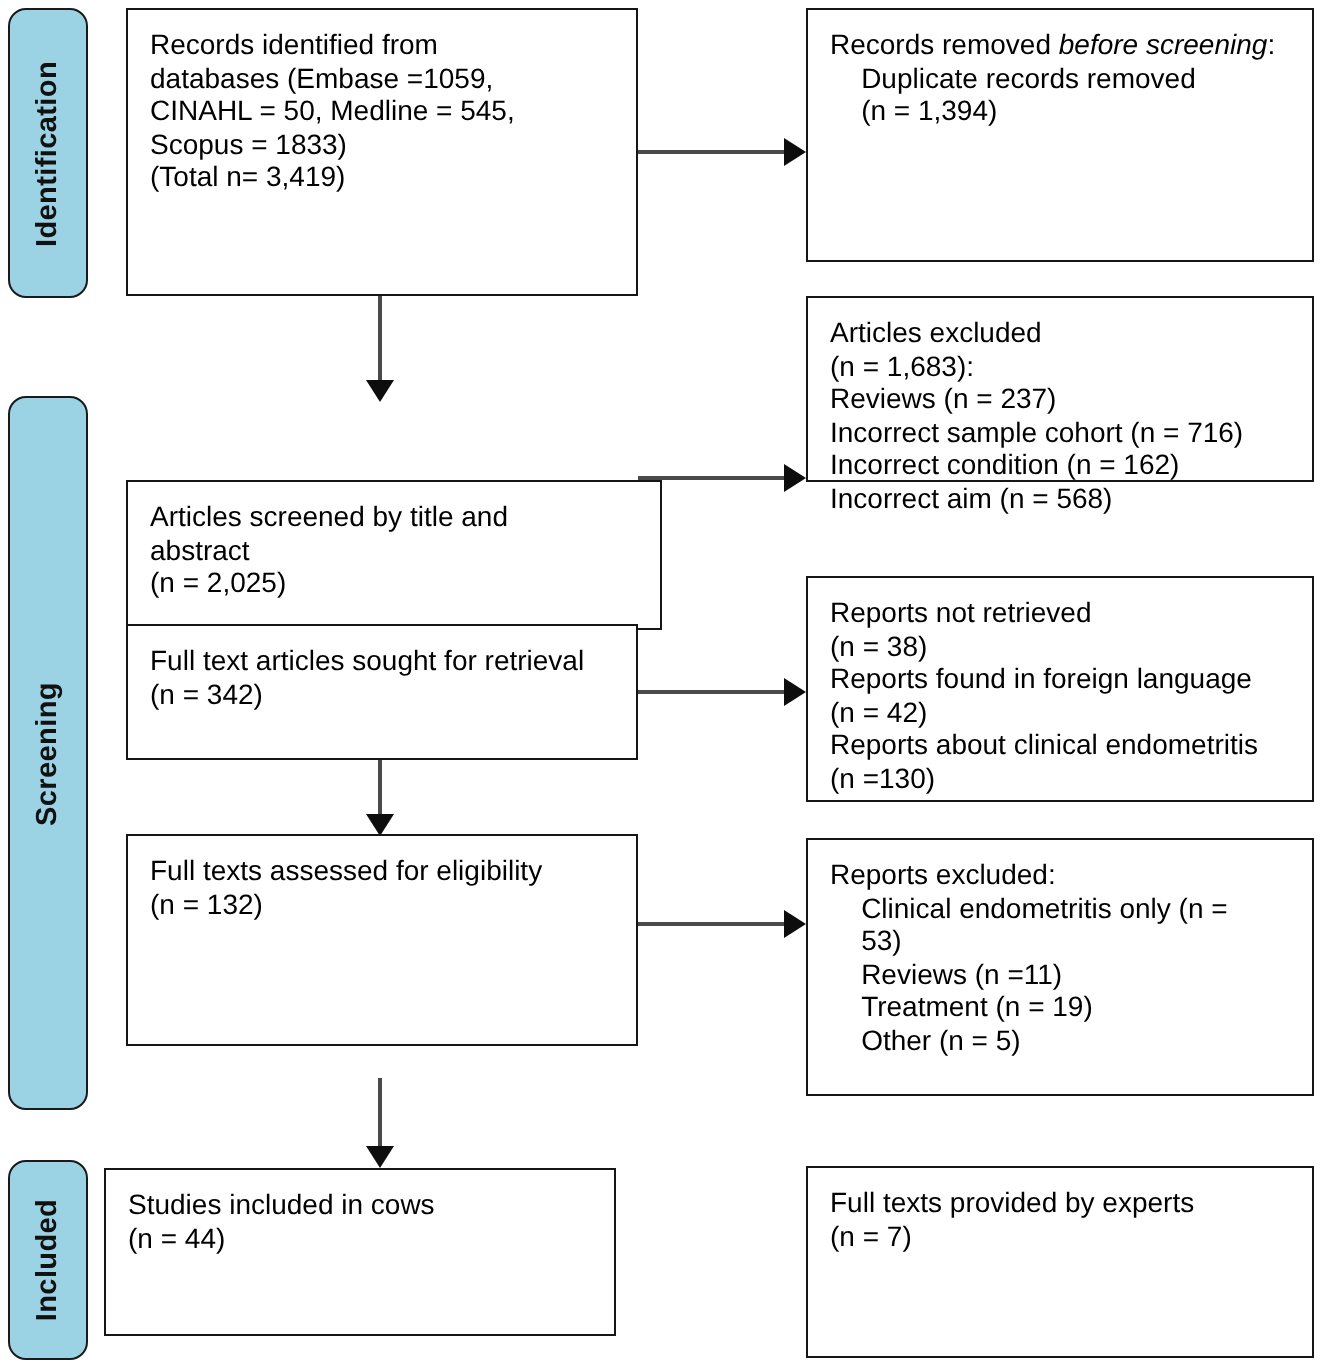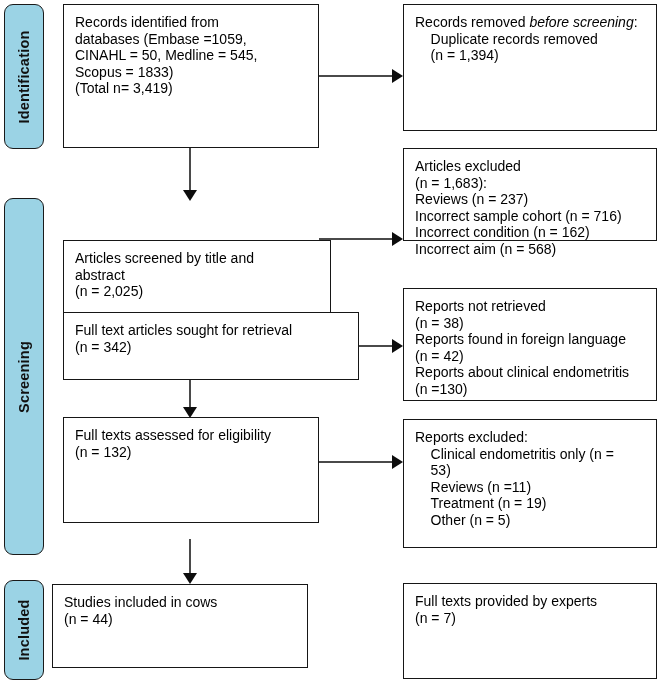--- a/index.html
+++ b/index.html
@@ -131,21 +131,21 @@
 Scopus = 1833)
 (Total n= 3,419)</div>
   </div>
 
   <div class="box" style="left:63px; top:200px; width:268px; height:75px;margin-top:40px;">
     <div class="box-text">Articles screened by title and
 abstract
 (n = 2,025)</div>
   </div>
 
-  <div class="box" style="left:63px; top:312px; width:296px; height:68px;">
+  <div class="box" style="left:63px; top:312px; width:256px; height:68px;">
     <div class="box-text">Full text articles sought for retrieval
 (n = 342)</div>
   </div>
 
   <div class="box" style="left:63px; top:417px; width:256px; height:106px;">
     <div class="box-text">Full texts assessed for eligibility
 (n = 132)</div>
   </div>
 
   <div class="box" style="left:52px; top:584px; width:256px; height:84px;">

